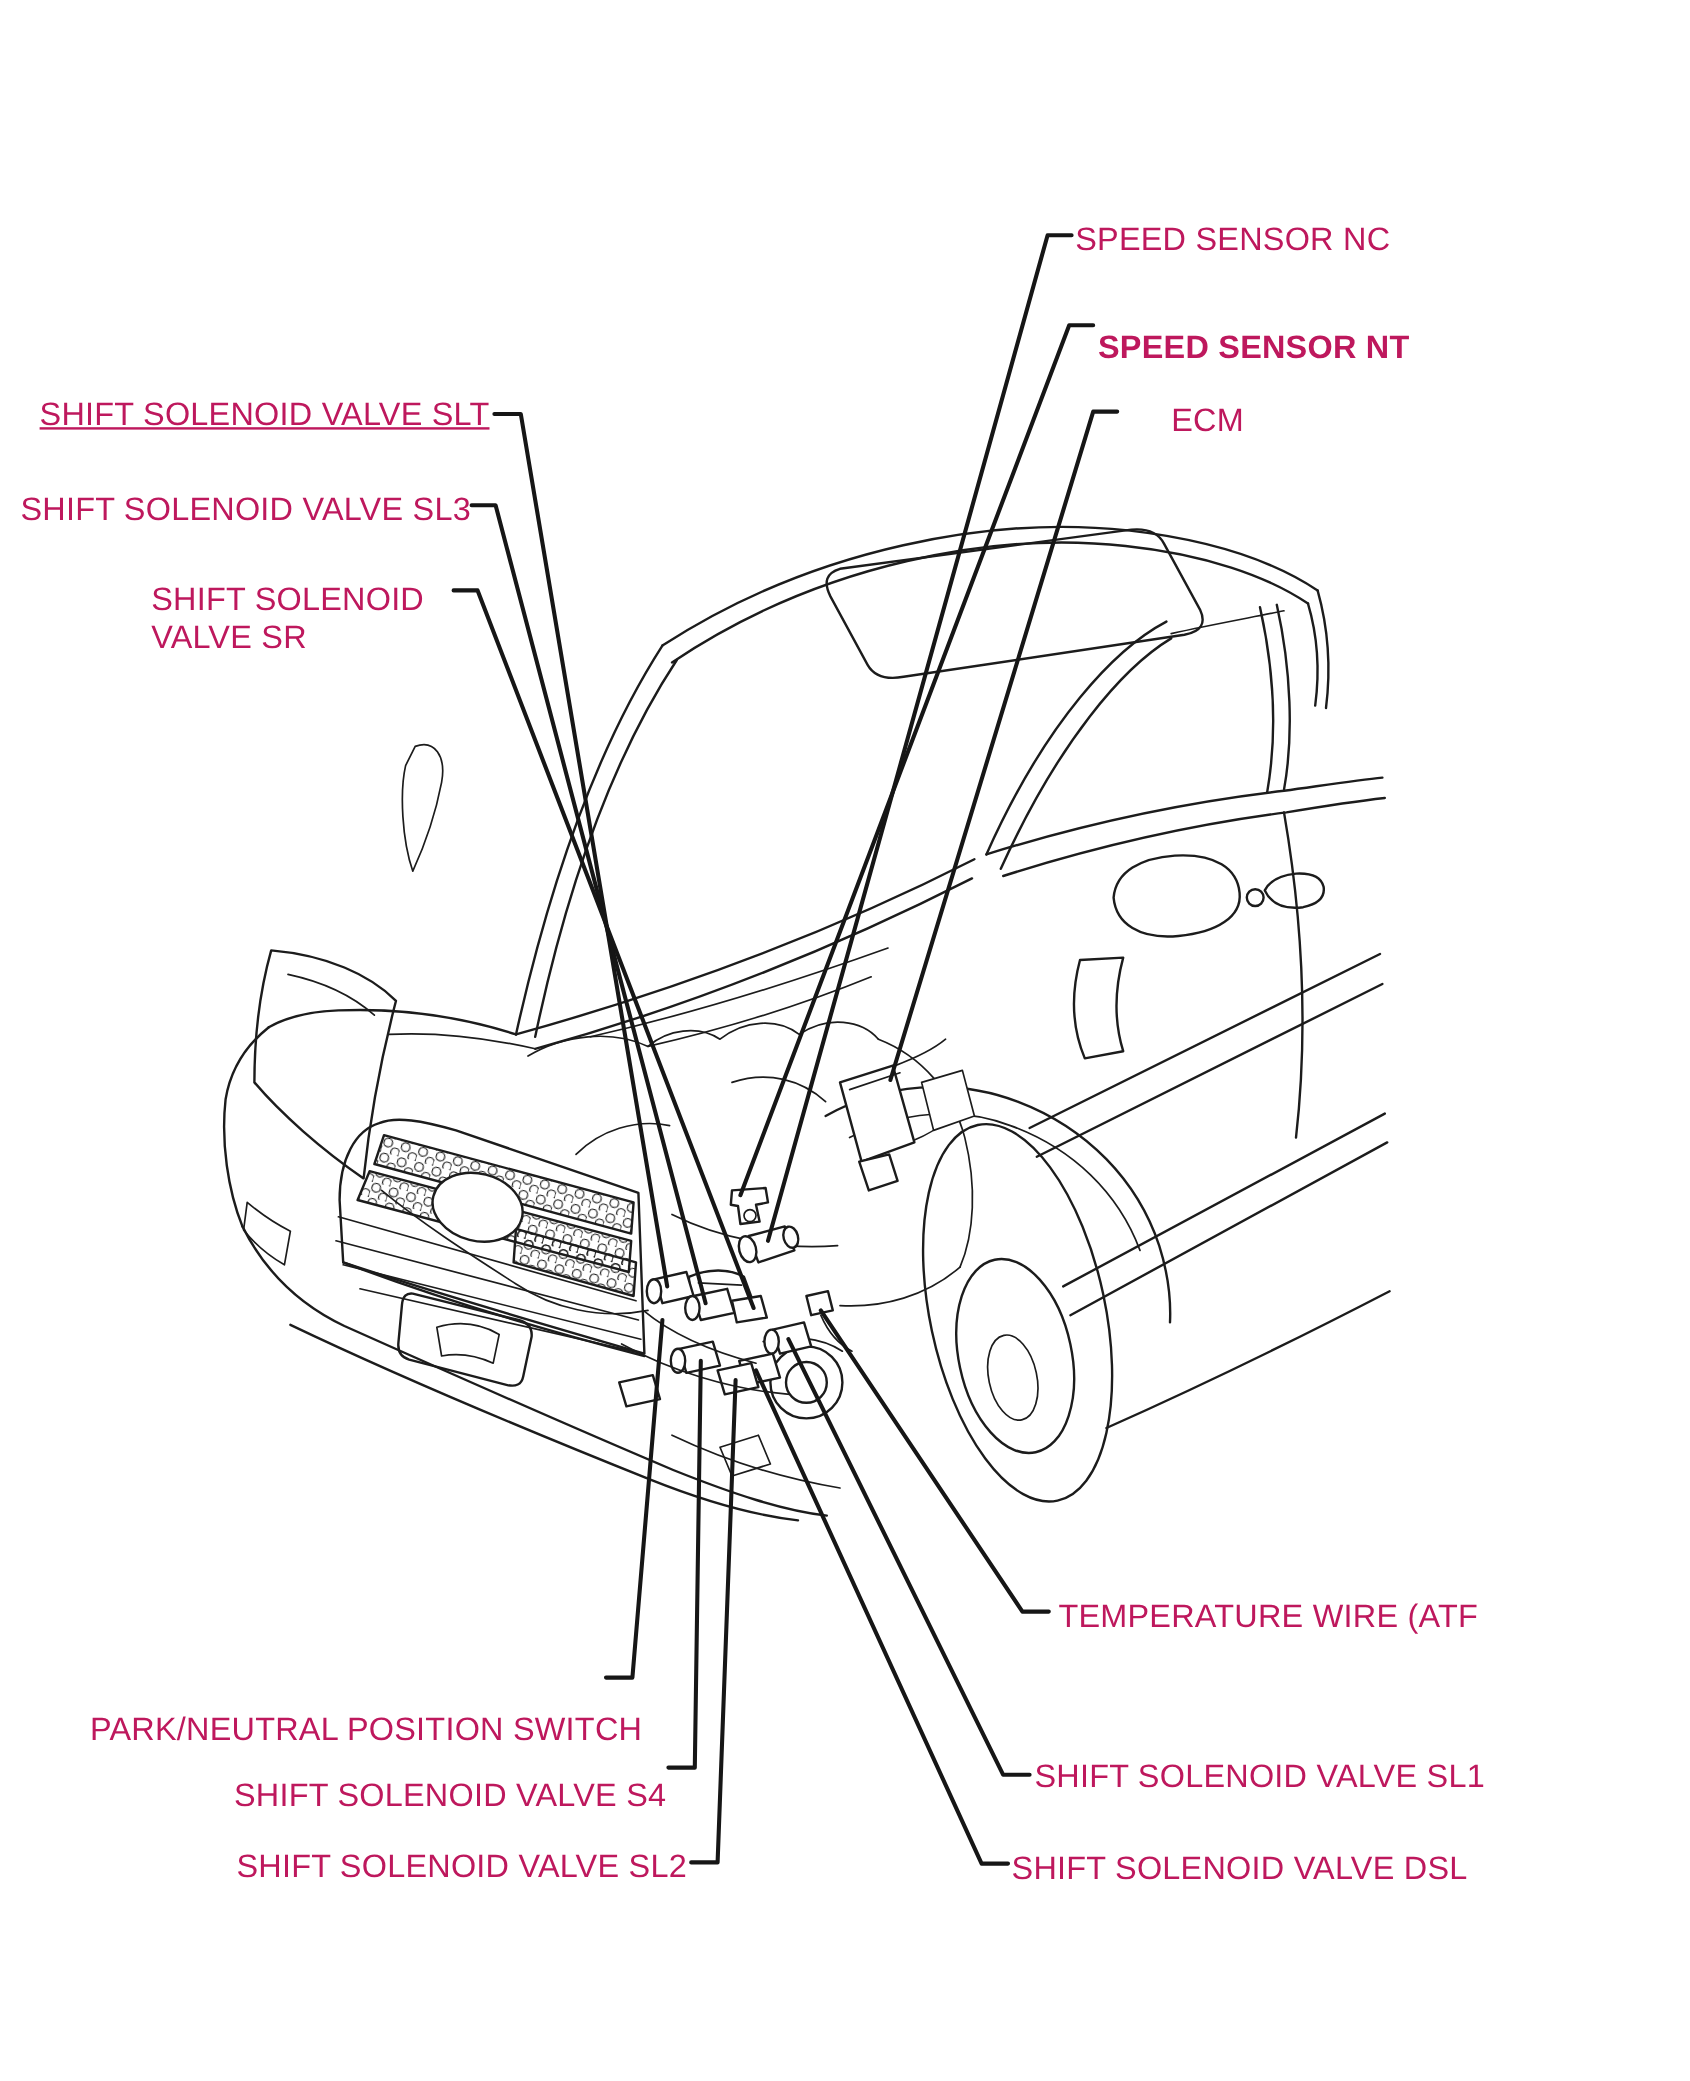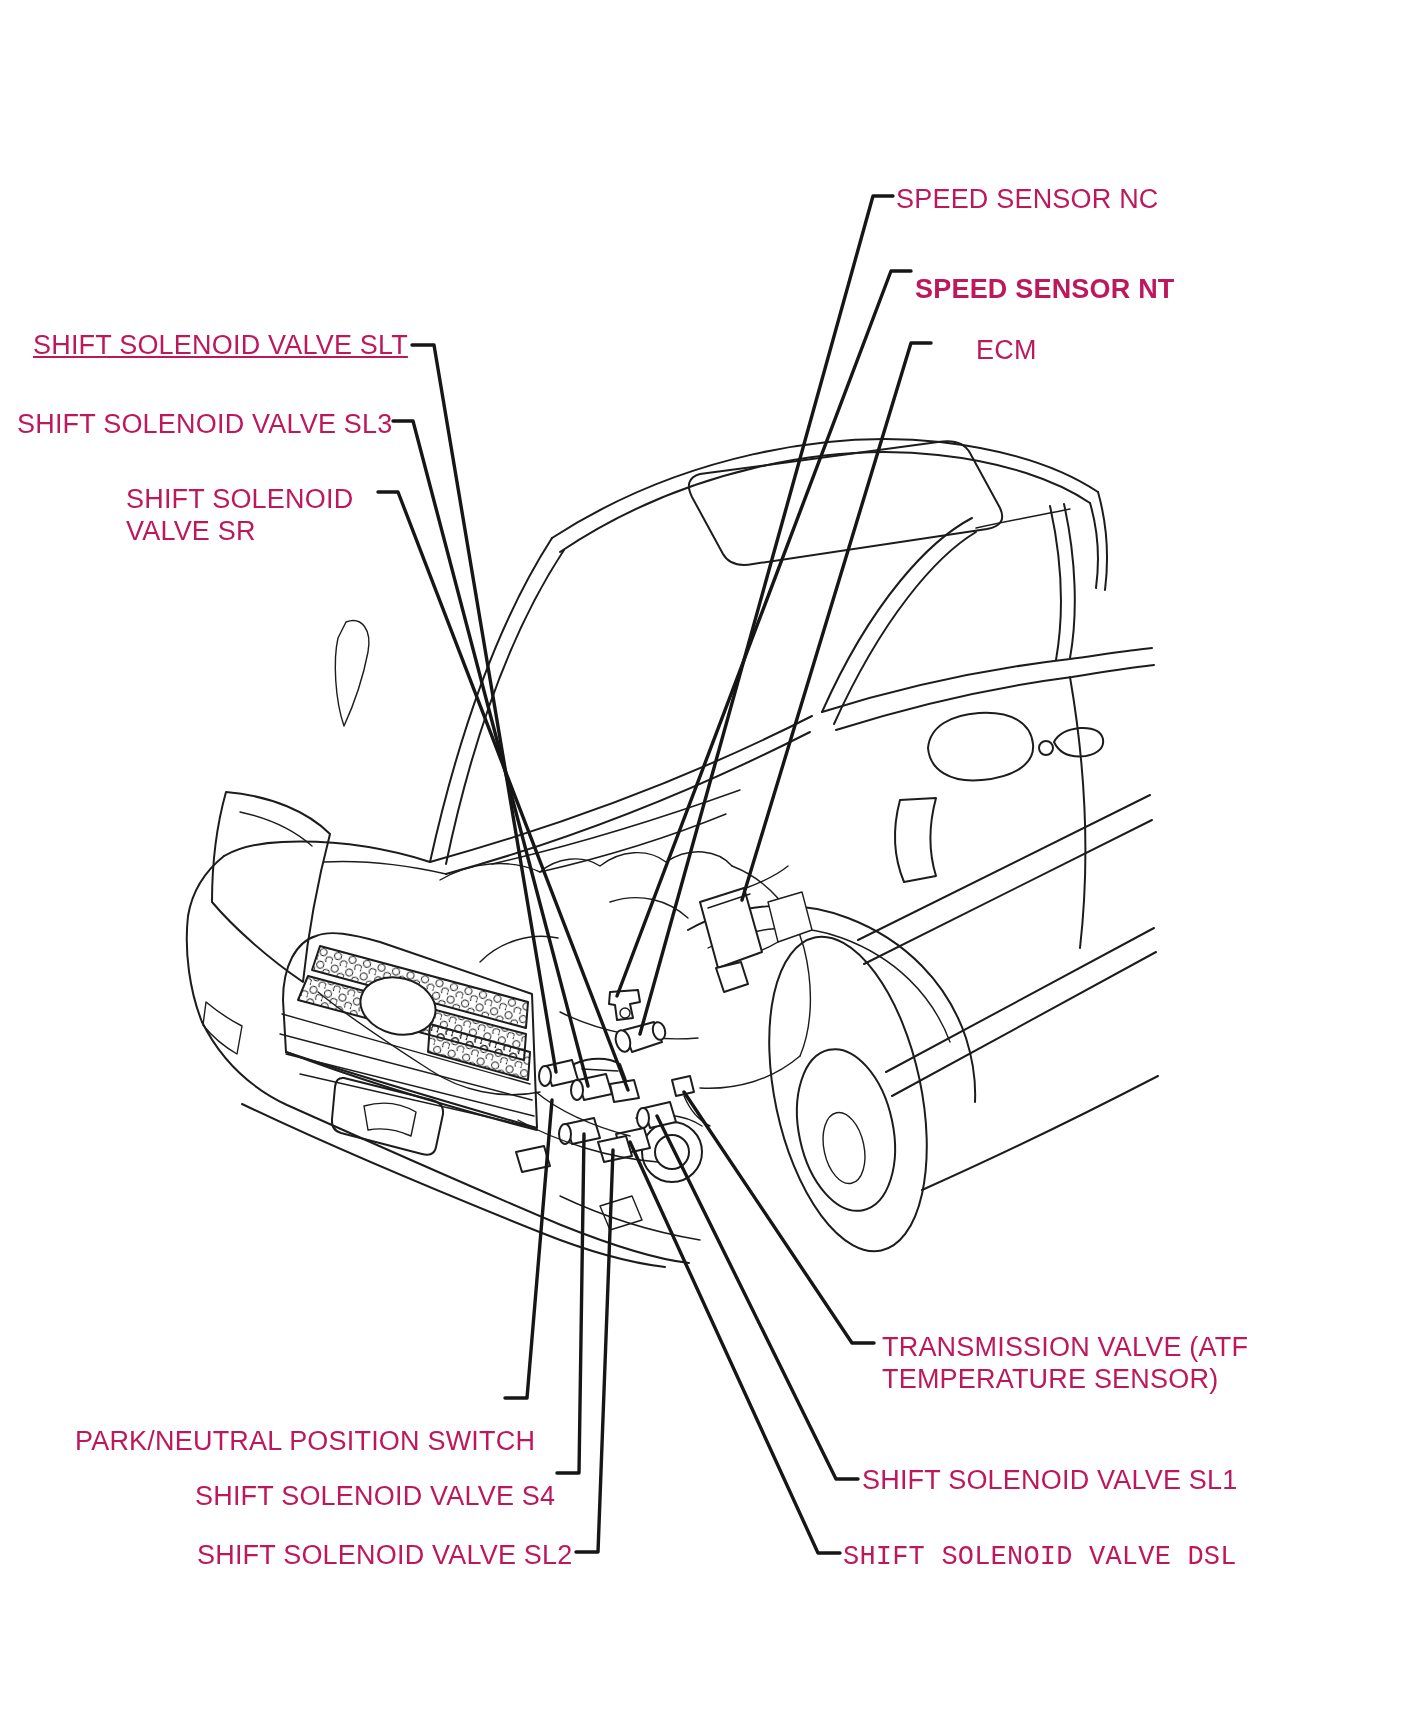--- a/index.html
+++ b/index.html
@@ -206,23 +206,22 @@
       <div class="diagram-label" style="left: 75px; top: 1389px; margin-top: 36px;">
         <div>PARK/NEUTRAL POSITION SWITCH</div>
       </div>
       <div class="diagram-label" style="left: 195px; top: 1480px;">
         <div>SHIFT SOLENOID VALVE S4</div>
       </div>
       <div class="diagram-label" style="left: 197px; top: 1539px; text-align: center;">
         <div>SHIFT SOLENOID VALVE SL2</div>
       </div>
       <div class="diagram-label" style="left: 882px; top: 1331px;">
-        <div>TRANSMISSION VALVE (ATF</div>
-        <div>TEMPERATURE SENSOR)</div>
+        <div>TEMPERATURE WIRE (ATF</div>
       </div>
       <div class="diagram-label" style="left: 862px; top: 1464px;">
         <div>SHIFT SOLENOID VALVE SL1</div>
       </div>
-      <div class="diagram-label" style="left: 843px; top: 1541px; font-family: Liberation Mono, monospace;">
+      <div class="diagram-label" style="left: 843px; top: 1541px;">
         <div>SHIFT SOLENOID VALVE DSL</div>
       </div>
     </div>
 </div>
 
 </body></html>

